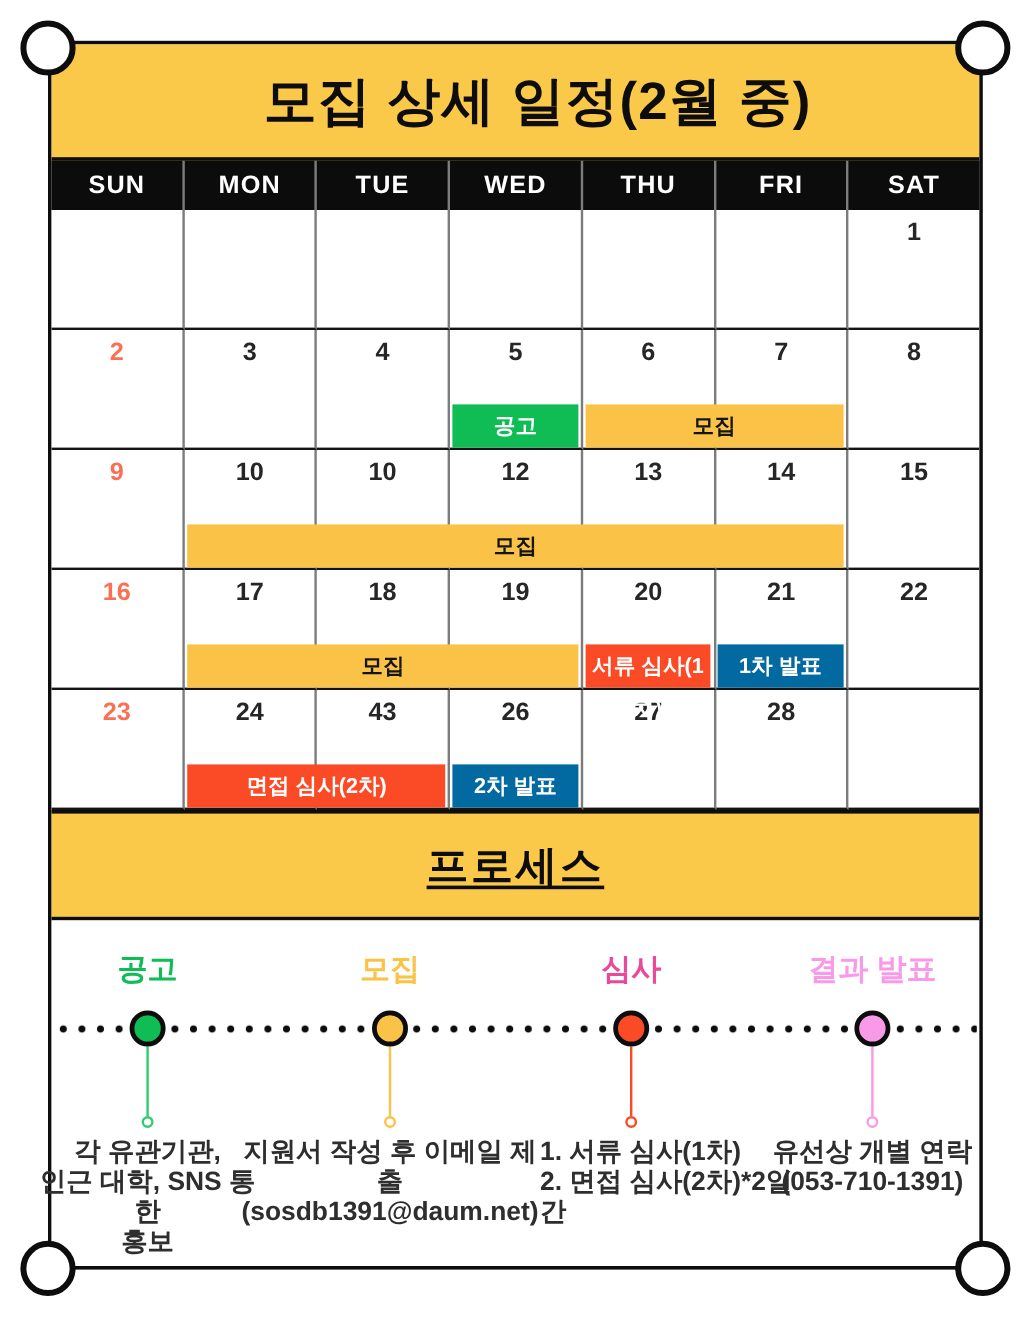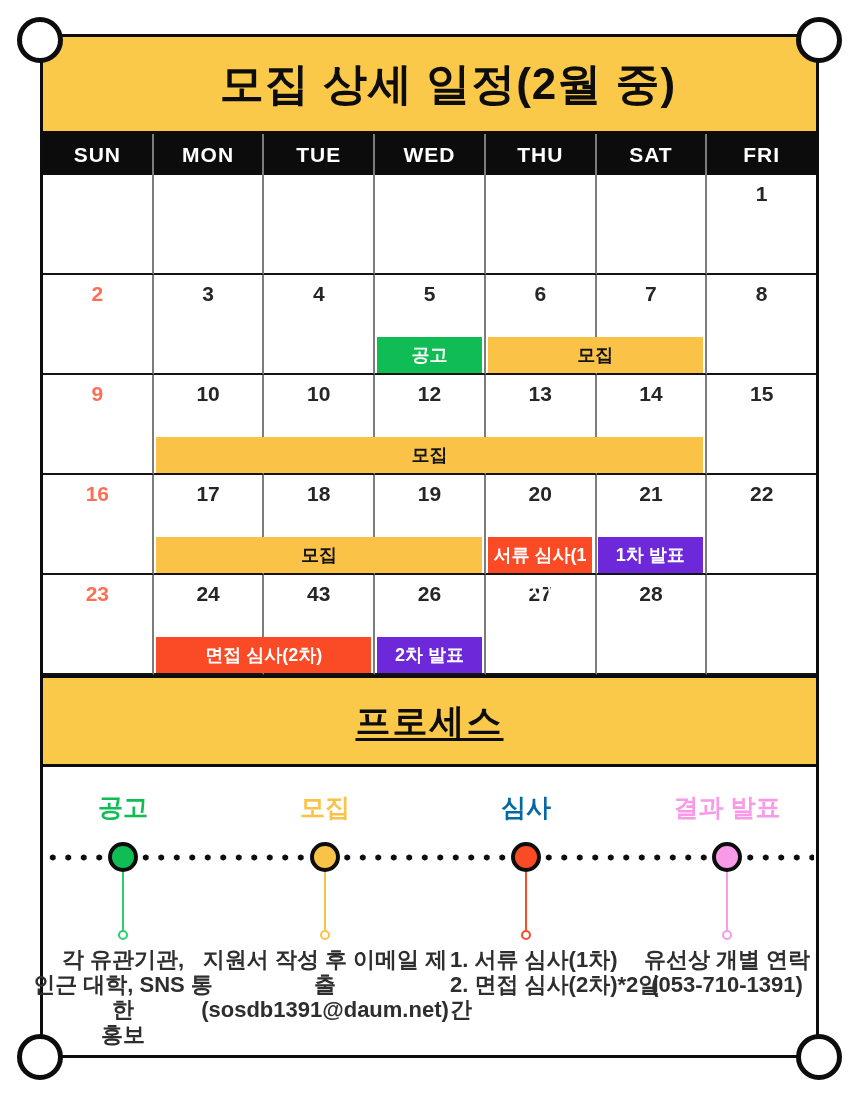--- a/index.html
+++ b/index.html
@@ -39,21 +39,21 @@
   .cal-row:last-child .cell { border-bottom:none; }
   .num { font-size:21px; font-weight:600; color:#262626; }
   .cell.sun .num { color:#fb7055; }
 
   
   .bar { position:absolute; height:36px; line-height:36px; text-align:center;
          font-size:18px; font-weight:bold; z-index:2; }
   .bar.green  { background:#10bc54; color:#ffffff; }
   .bar.yellow { background:#fac348; color:#141414; }
   .bar.red    { background:#fa4b26; color:#ffffff; }
-  .bar.pink   { background:#6d28d9; color:#ffffff; }
+  .bar.pink   { background:#0369a1; color:#ffffff; }
 
   
   .process-banner { height:92px; background:#fbc94a; border-top:3px solid #0d0d0d;
                     border-bottom:3px solid #0d0d0d;
                     display:flex; align-items:center; justify-content:center; }
   .process-banner h2 { font-size:35px; font-weight:bold; color:#0d0d0d; letter-spacing:2px;
                        text-decoration:underline; text-decoration-thickness:3px; text-underline-offset:5px; }
 
   
   .timeline { position:relative; height:288px; background:#ffffff; }
@@ -64,42 +64,42 @@
              font-size:25px; font-weight:bold; white-space:nowrap; }
   .m-dot  { position:absolute; top:75px; width:30px; height:30px; border:4px solid #0d0d0d;
             border-radius:50%; z-index:3; }
   .m-drop { position:absolute; top:105px; width:2px; height:58px; }
   .m-ring { position:absolute; top:163px; width:10px; height:10px; border-radius:50%;
             background:#ffffff; border:2px solid; }
   .m-desc { position:absolute; top:180px; font-size:22px; font-weight:bold; color:#2e2e2e;
             line-height:25px; text-align:center; white-space:pre-line; }
   .c-green  { color:#10bc54; } .bg-green  { background:#10bc54; } .bd-green  { border-color:#10bc54; }
   .c-yellow { color:#fac348; } .bg-yellow { background:#fac348; } .bd-yellow { border-color:#fac348; }
-  .c-red    { color:#0369a1; } .bg-red    { background:#fa4b26; } .bd-red    { border-color:#fa4b26; }
+  .c-red    { color:#ec4899; } .bg-red    { background:#fa4b26; } .bd-red    { border-color:#fa4b26; }
   .c-pink   { color:#f99ae9; } .bg-pink   { background:#f99ae9; } .bd-pink   { border-color:#f99ae9; }
   .m-drop.bg-green{background:#2dce6f;} .m-ring.bd-green{border-color:#2dce6f;}
 </style>
 </head>
 <body>
 
 <div class="poster">
   <div class="frame">
 
     <div class="title-banner">
       <h1>모집 상세 일정(2월 중)</h1>
     </div>
 
     <div class="day-header">
       <div class="dh">SUN</div>
       <div class="dh">MON</div>
       <div class="dh">TUE</div>
       <div class="dh">WED</div>
       <div class="dh">THU</div>
+      <div class="dh">FRI</div>
       <div class="dh">SAT</div>
-      <div class="dh">FRI</div>
     </div>
 
     <div class="cal-body">
       <div class="cal-row">
         <div class="cell sun"><span class="num"></span></div>
         <div class="cell"><span class="num"></span></div>
         <div class="cell"><span class="num"></span></div>
         <div class="cell"><span class="num"></span></div>
         <div class="cell"><span class="num"></span></div>
         <div class="cell"><span class="num"></span></div>

